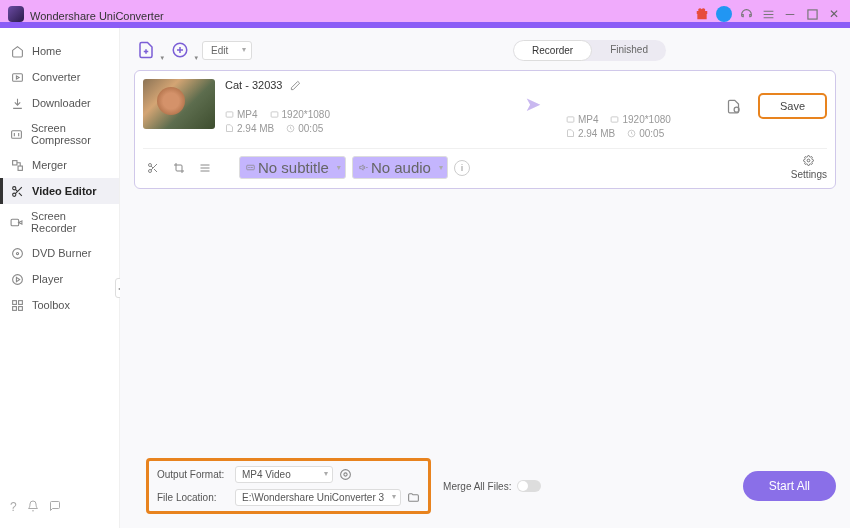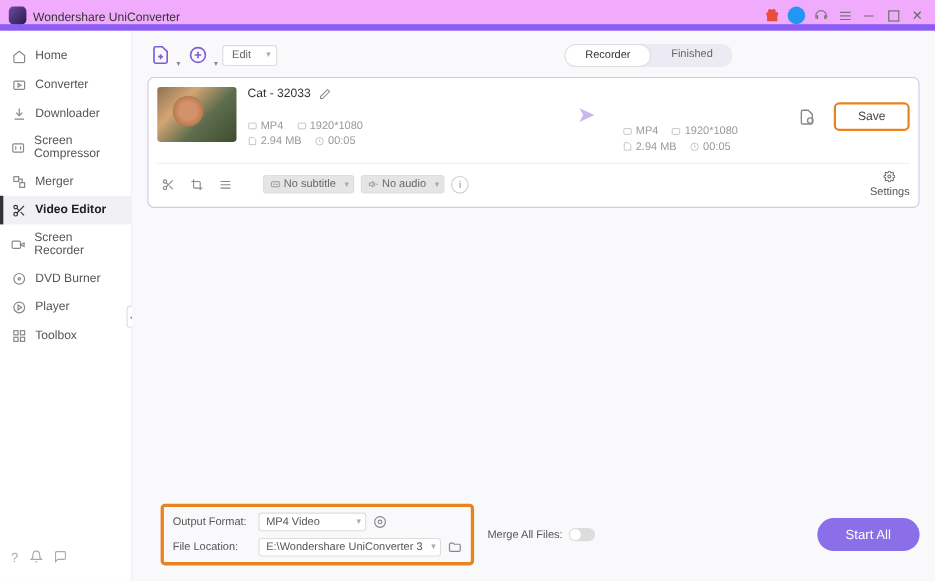--- a/index.html
+++ b/index.html
@@ -33,21 +33,21 @@
 .item-info { flex: 1; }
 .item-title-row { display: flex; align-items: center; gap: 8px; font-size: 11px; color: #333; margin-bottom: 18px; }
 .meta-row { display: flex; gap: 12px; font-size: 10px; color: #999; margin-bottom: 3px; align-items: center; }
 .meta-row span { display: inline-flex; align-items: center; gap: 3px; }
 .arrow-middle { width: 30px; height: 50px; display: flex; align-items: center; justify-content: center; color: #c9b8f0; font-size: 20px; margin: 0 8px; }
 .item-right { min-width: 150px; }
 .save-btn { border: 2.5px solid #e8831e; border-radius: 5px; padding: 5px 20px; font-size: 11px; color: #444; background: #fff; cursor: pointer; margin-left: auto; }
 .trim-icon { width: 16px; height: 16px; display: inline-flex; align-items: center; justify-content: center; color: #888; margin-right: 6px; cursor: pointer; }
 .item-bottom { display: flex; align-items: center; gap: 6px; margin-top: 6px; border-top: 1px solid #f0f0f0; padding-top: 6px; }
 .mini-btn { width: 20px; height: 18px; display: inline-flex; align-items: center; justify-content: center; cursor: pointer; color: #888; font-size: 10px; }
-.small-select { border: 1px solid #ddd; border-radius: 3px; padding: 2px 16px 2px 6px; font-size: 10px; color: #666; background: #e5e5e5; cursor: pointer; position: relative; min-width: 70px; display: inline-flex; align-items: center; gap: 3px; }
+.small-select { border: 1px solid #ddd; border-radius: 3px; padding: 2px 16px 2px 6px; font-size: 15px; color: #666; background: #c4b5fd; cursor: pointer; position: relative; min-width: 70px; display: inline-flex; align-items: center; gap: 3px; }
 .small-select::after { content: "▾"; position: absolute; right: 4px; font-size: 8px; color: #aaa; }
 .info-circle { width: 16px; height: 16px; border: 1px solid #ccc; border-radius: 50%; display: inline-flex; align-items: center; justify-content: center; font-size: 9px; color: #888; cursor: pointer; }
 .settings-link { margin-left: auto; font-size: 10px; color: #555; display: inline-flex; align-items: center; gap: 3px; cursor: pointer; flex-direction: column; }
 .bottom-bar { position: absolute; bottom: 0; left: 12px; right: 0; padding: 10px 14px 14px; display: flex; align-items: center; gap: 12px; }
 .output-box { border: 3px solid #e8831e; border-radius: 4px; padding: 5px 8px; display: flex; flex-direction: column; gap: 6px; }
 .output-row { display: flex; align-items: center; gap: 6px; font-size: 10px; color: #555; }
 .output-row label { min-width: 72px; }
 .output-select { border: 1px solid #ddd; background: #fff; border-radius: 3px; padding: 2px 16px 2px 6px; font-size: 10px; color: #555; position: relative; min-width: 98px; cursor: pointer; }
 .output-select::after { content: "▾"; position: absolute; right: 4px; font-size: 8px; color: #aaa; }
 .merge-box { display: flex; align-items: center; gap: 6px; font-size: 10px; color: #555; }

